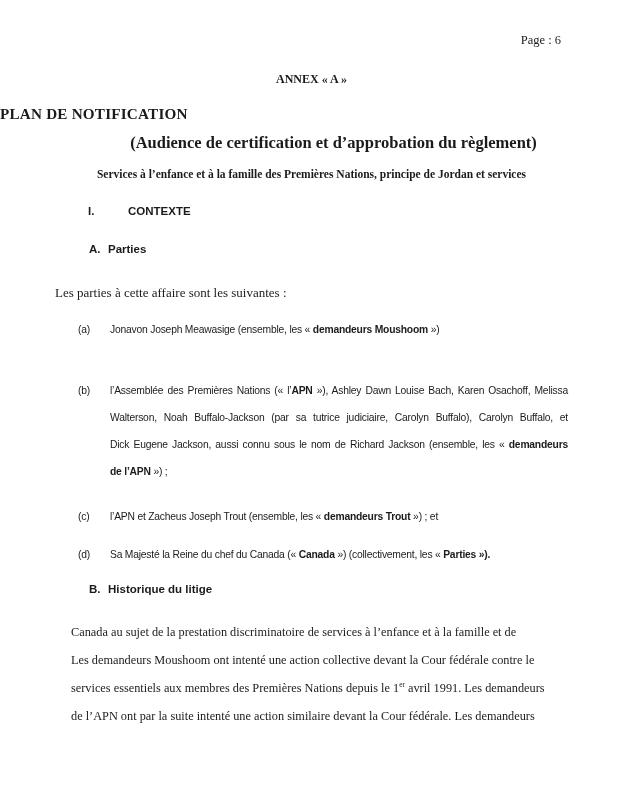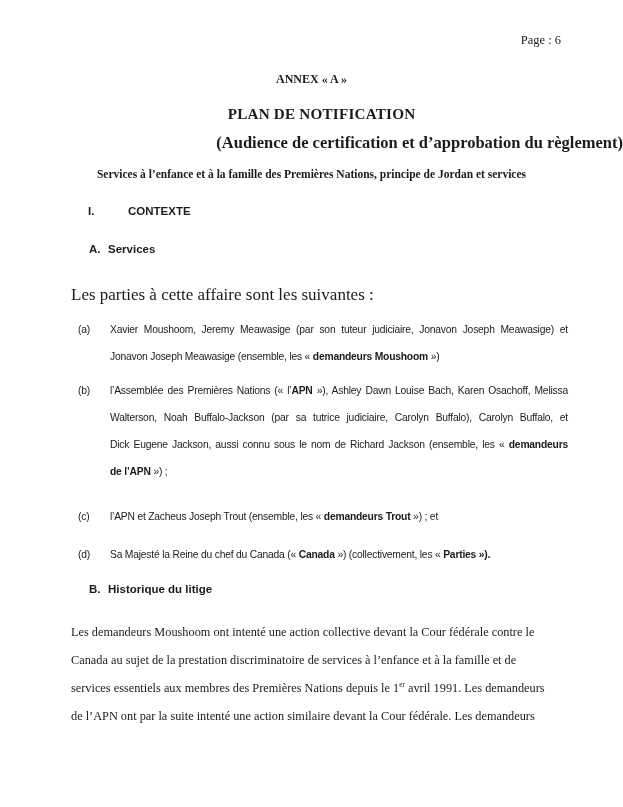--- a/index.html
+++ b/index.html
@@ -20,33 +20,33 @@
 
   .abs { position: absolute; }
 
   .page-num {
     top: 33px;
     right: 62px;
     font-size: 12.5px;
   }
 
   .t-annex    { top: 72px;  left: 0; right: 0; text-align: center; font-weight: bold; font-size: 12px; }
-  .t-plan     { top: 105px; left: 0; right: 0; text-align: center; font-weight: bold; font-size: 15.2px; letter-spacing: 0.2px; padding-left: 20px; }
-  .t-audience { top: 133px; left: 0; right: 0; text-align: right; font-weight: bold; font-size: 16.5px; padding-left: 44px; }
+  .t-plan     { top: 105px; left: 0; right: 0; text-align: left; font-weight: bold; font-size: 15.2px; letter-spacing: 0.2px; }
+  .t-audience { top: 133px; left: 0; right: 0; text-align: center; font-weight: bold; font-size: 16.5px; padding-left: 44px; }
   .t-subtitle { top: 165px; left: 0; right: 0; text-align: center; font-weight: bold; font-size: 11.5px; }
   .t-subtitle .tline { line-height: 18px; white-space: normal; text-align: center; }
 
   .h-section { font-weight: bold; font-size: 11.5px; }
   .h-I { top: 205px; left: 88px; }
   .h-I .h-num { display: inline-block; width: 40px; }
   .h-A { top: 243px; left: 89px; }
   .h-B { top: 583px; left: 89px; }
   .h-letter { display: inline-block; width: 19px; }
 
-  .intro { top: 285px; left: 71px; font-size: 17px; white-space: nowrap; }
+  .intro { top: 285px; left: 55px; font-size: 13px; white-space: nowrap; }
 
   .item { left: 78px; width: 490px; font-size: 10.3px; letter-spacing: -0.2px; }
   .item .marker { position: absolute; left: 0; top: 0; line-height: 27px; }
   .item .itext  { margin-left: 32px; }
   .item .tline  { line-height: 27px; }
   .item-a { top: 316px; }
   .item-b { top: 377px; }
   .item-c { top: 503px; }
   .item-d { top: 541px; }
 
@@ -70,29 +70,28 @@
   <div class="abs serif t-audience">(Audience de certification et d’approbation du règlement)</div>
   <div class="abs serif t-subtitle">
       <div class="tline"><span>Services à l’enfance et à la famille des Premières Nations, principe de Jordan et services</span></div>
     </div>
 
   <div class="abs sans h-section h-I">
     <span class="h-num">I.</span><span>CONTEXTE</span>
   </div>
 
   <div class="abs sans h-section h-A">
-    <span class="h-letter">A.</span><span>Services</span>
+    <span class="h-letter">A.</span><span>Parties</span>
   </div>
 
   <div class="abs serif intro">Les parties à cette affaire sont les suivantes :</div>
 
   <div class="abs sans item item-a">
     <span class="marker">(a)</span>
     <div class="itext">
-        <div class="tline stretch"><span>Xavier Moushoom, Jeremy Meawasige (par son tuteur judiciaire, Jonavon Joseph Meawasige) et</span></div>
         <div class="tline"><span>Jonavon Joseph Meawasige (ensemble, les « </span><span class="b">demandeurs Moushoom</span><span> »)</span></div>
       </div>
   </div>
 
   <div class="abs sans item item-b">
     <span class="marker">(b)</span>
     <div class="itext">
         <div class="tline stretch"><span>l’Assemblée des Premières Nations (« l’</span><span class="b">APN</span><span> »), Ashley Dawn Louise Bach, Karen Osachoff, Melissa</span></div>
         <div class="tline stretch"><span>Walterson, Noah Buffalo-Jackson (par sa tutrice judiciaire, Carolyn Buffalo), Carolyn Buffalo, et</span></div>
         <div class="tline stretch"><span>Dick Eugene Jackson, aussi connu sous le nom de Richard Jackson (ensemble, les « </span><span class="b">demandeurs</span></div>
@@ -112,19 +111,19 @@
     <div class="itext">
         <div class="tline"><span>Sa Majesté la Reine du chef du Canada (« </span><span class="b">Canada</span><span> ») (collectivement, les « </span><span class="b">Parties »).</span></div>
       </div>
   </div>
 
   <div class="abs sans h-section h-B">
     <span class="h-letter">B.</span><span>Historique du litige</span>
   </div>
 
   <div class="abs serif para">
+      <div class="tline"><span>Canada au sujet de la prestation discriminatoire de services à l’enfance et à la famille et de</span></div>
       <div class="tline"><span>Les demandeurs Moushoom ont intenté une action collective devant la Cour fédérale contre le</span></div>
-      <div class="tline"><span>Canada au sujet de la prestation discriminatoire de services à l’enfance et à la famille et de</span></div>
       <div class="tline"><span>services essentiels aux membres des Premières Nations depuis le 1</span><sup>er</sup><span> avril 1991. Les demandeurs</span></div>
       <div class="tline"><span>de l’APN ont par la suite intenté une action similaire devant la Cour fédérale. Les demandeurs</span></div>
     </div>
 
 </div>
 
 </body></html>

